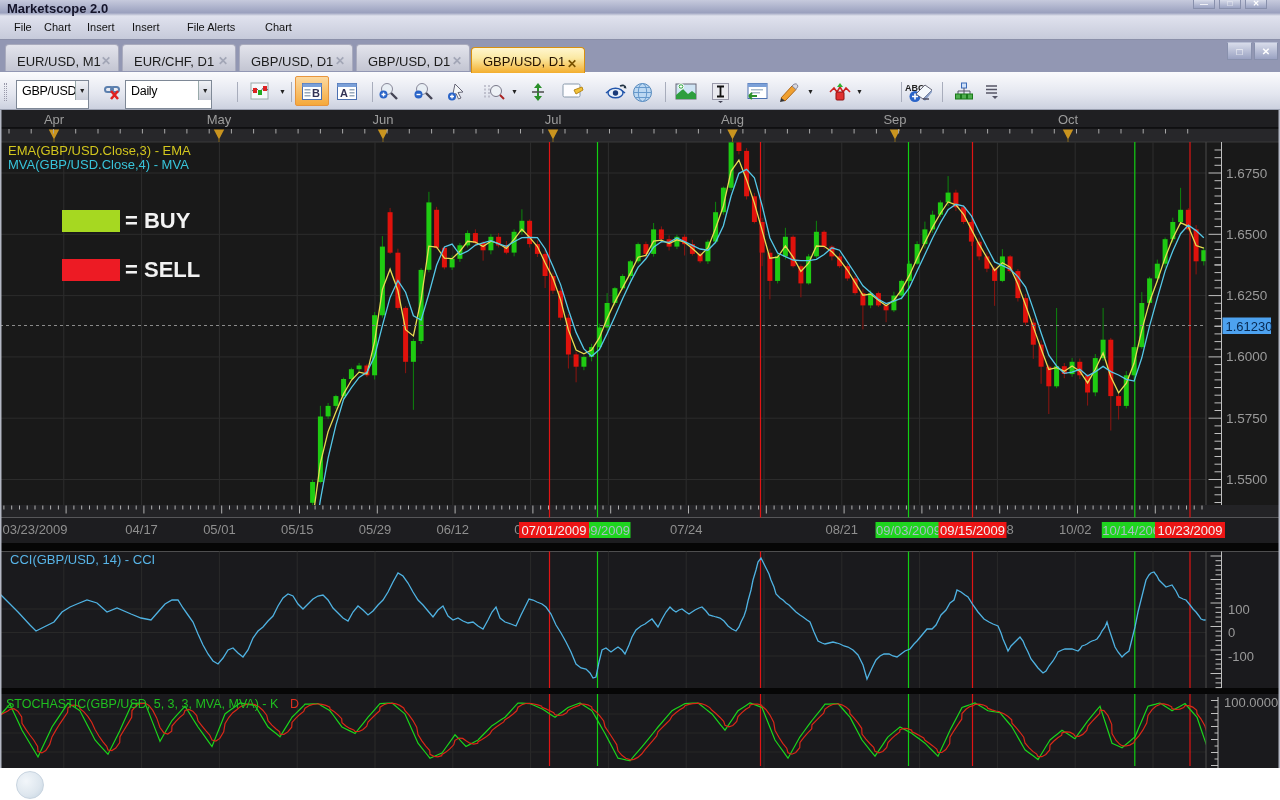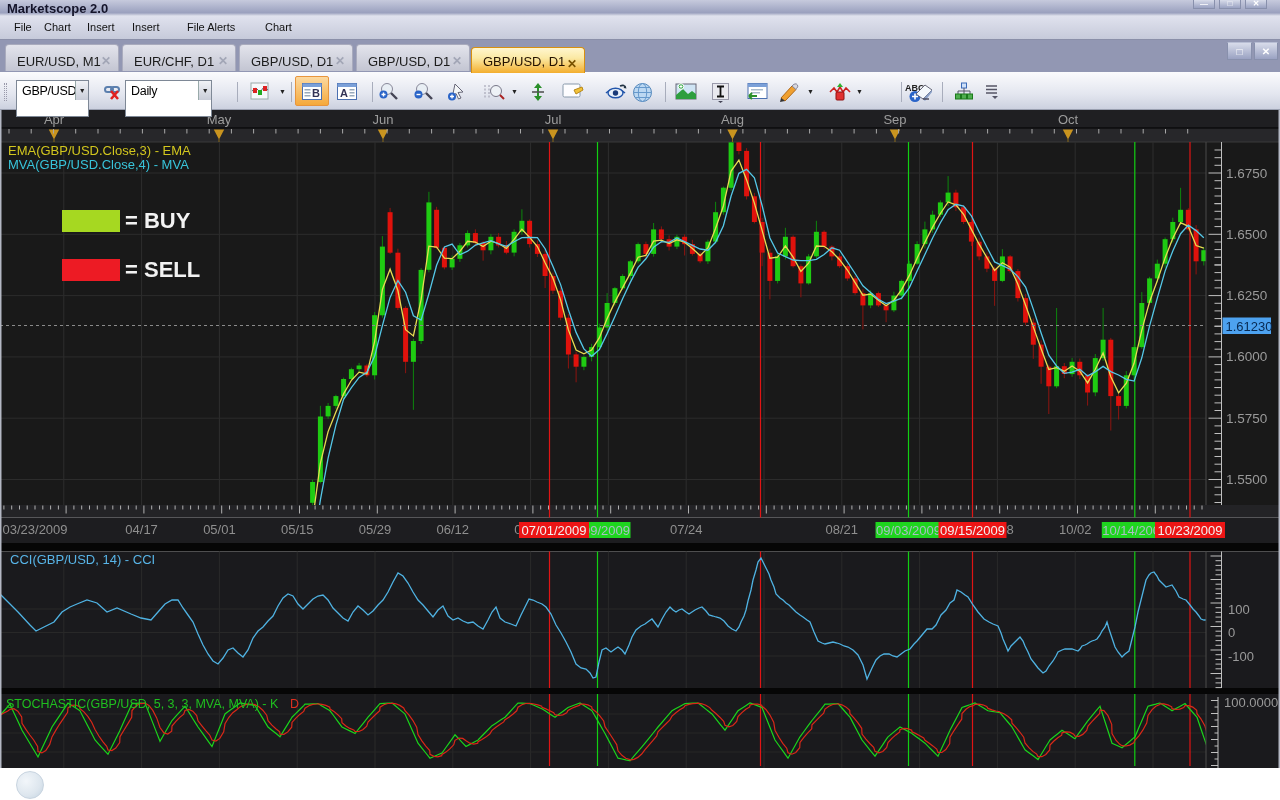--- a/index.html
+++ b/index.html
@@ -6,21 +6,21 @@
 #titlebar .t{position:absolute;left:7px;top:1px;font-size:13px;font-weight:bold;color:#14142a}
 .wbtn{position:absolute;top:0;width:22px;height:9px;background:linear-gradient(#d8dcea,#9aa2c2);border:1px solid #8890ac;border-top:none;color:#fff;font-size:8px;line-height:8px;text-align:center;font-weight:bold}
 #menubar{height:24px;background:linear-gradient(#e0e2ee,#c6cada);border-bottom:1px solid #8a8fa8;position:relative}
 #menubar span{position:absolute;top:5px;font-size:11px;color:#111}
 #tabbar{height:32px;background:#9297b3;position:relative}
 .tab{position:absolute;top:4px;width:114px;height:27px;background:linear-gradient(#e3e4ec,#c3c5d2);border:1px solid #a9abbd;border-bottom:none;border-radius:4px 4px 0 0;font-size:13px;color:#1c1c1c;padding:9px 12px 0 11px}
 .tab .x{position:absolute;right:7px;top:9px;color:#a2a6b6;font-size:12px;font-weight:bold}
 .tab.act{background:linear-gradient(#fff6cf,#fbe9a4 40%,#f3ae2e);border-color:#d89010;color:#241200;top:7px;height:26px;z-index:3;padding-top:6px}
 .tab.act .x{color:#7a5200}
 #toolbar{height:38px;background:linear-gradient(#fbfbfd,#e3e6ef 60%,#ccd1df);border-bottom:1px solid #9aa0b0;position:relative}
-.combo{position:absolute;top:8px;height:37px;background:#fff;border:1px solid #7e8896;font-size:12.5px;color:#000;letter-spacing:-0.3px}
+.combo{position:absolute;top:8px;height:29px;background:#fff;border:1px solid #7e8896;font-size:12.5px;color:#000;letter-spacing:-0.3px}
 .combo .v{position:absolute;left:5px;top:3px}
 .combo .a{position:absolute;right:0;top:0;width:13px;height:19px;background:linear-gradient(#f0f2f6,#c9cdd8);border-left:1px solid #9aa;text-align:center;font-size:7px;line-height:19px;color:#222}
 .sep{position:absolute;top:10px;width:1px;height:20px;background:#a8adbc}
 .dd{position:absolute;top:16px;font-size:7px;color:#222}
 .ticon{position:absolute;top:10px}
 #whitefoot{height:32px;background:#fff;position:relative}
 #circ{position:absolute;left:16px;top:3px;width:28px;height:28px;border-radius:50%;background:radial-gradient(circle at 35% 35%,#f2f6fa,#dde6ee 60%,#c2d2e0);border:1px solid #c8d4e0}
 svg{display:block}
 </style></head>
 <body>

